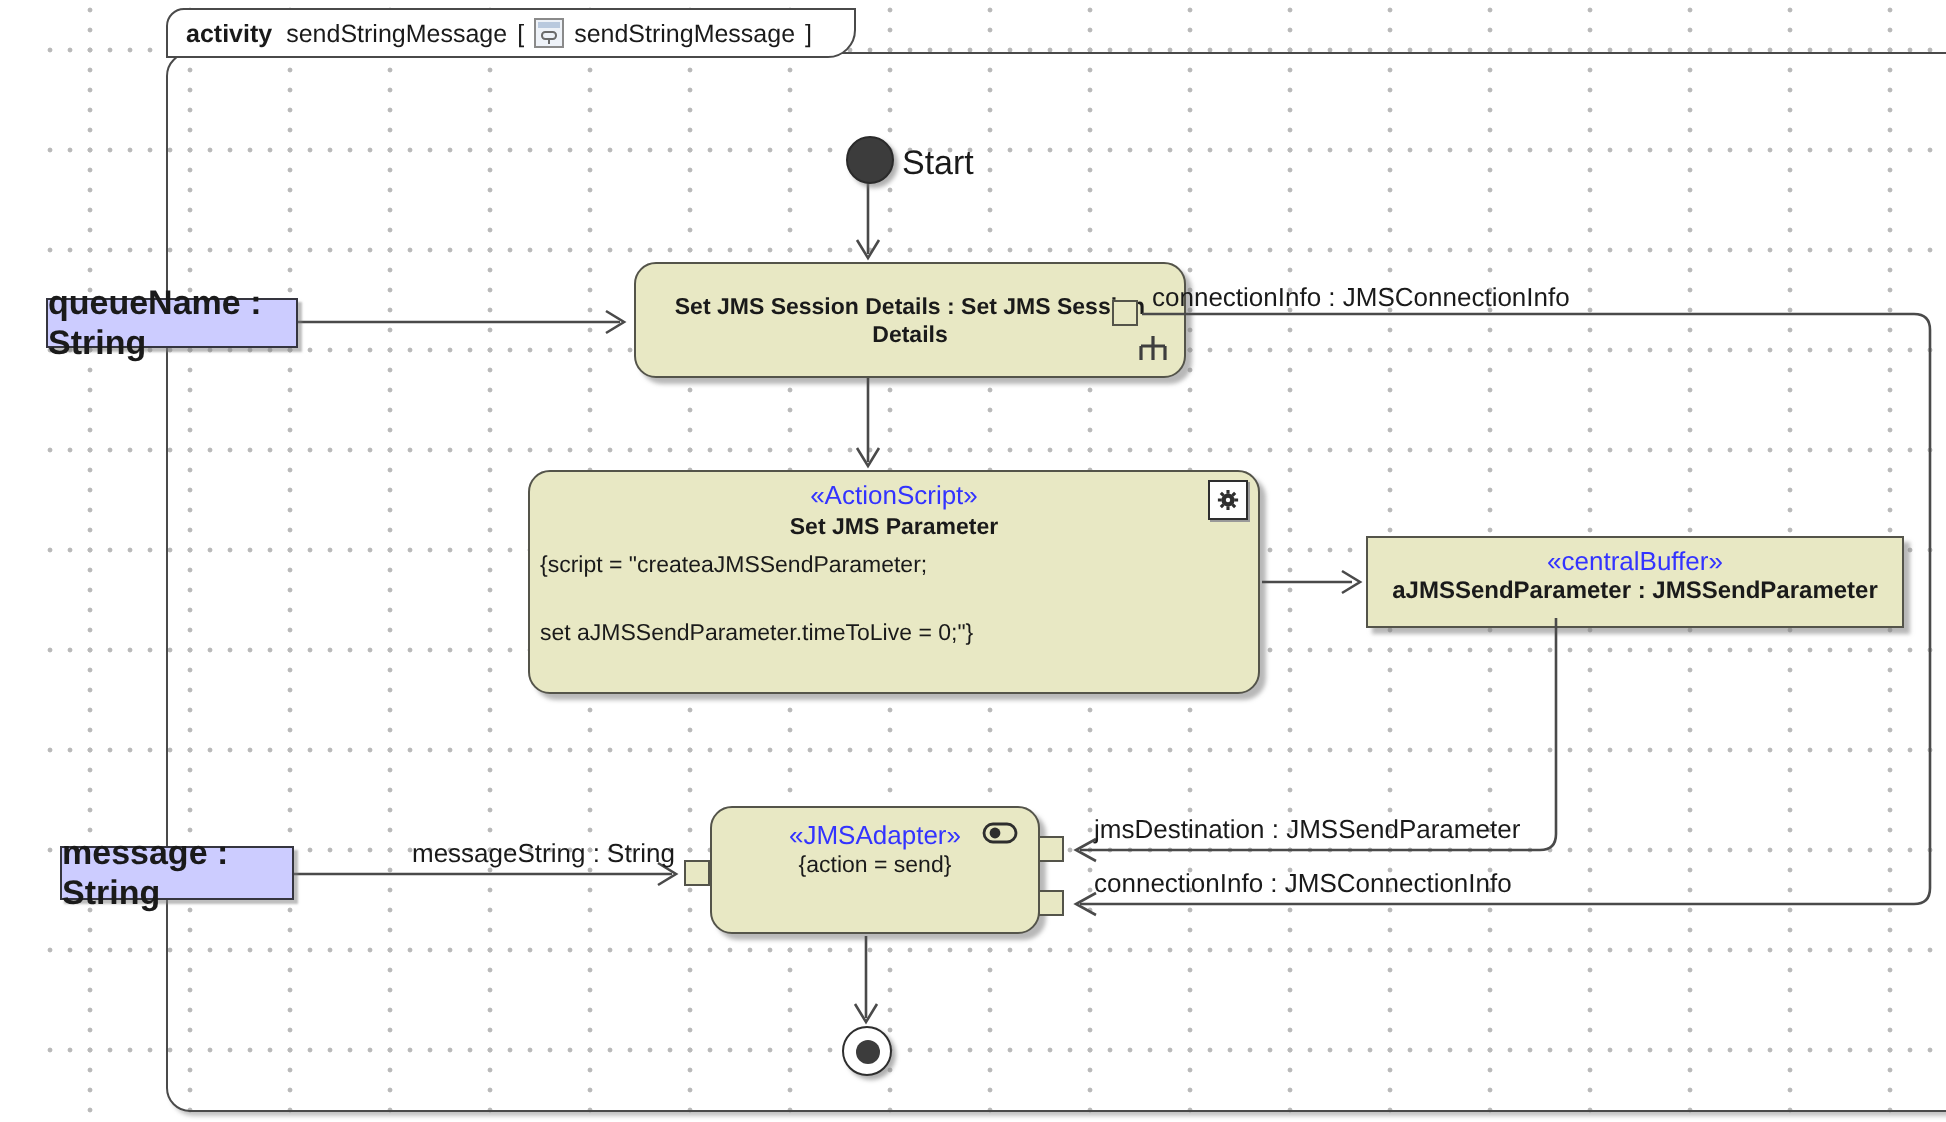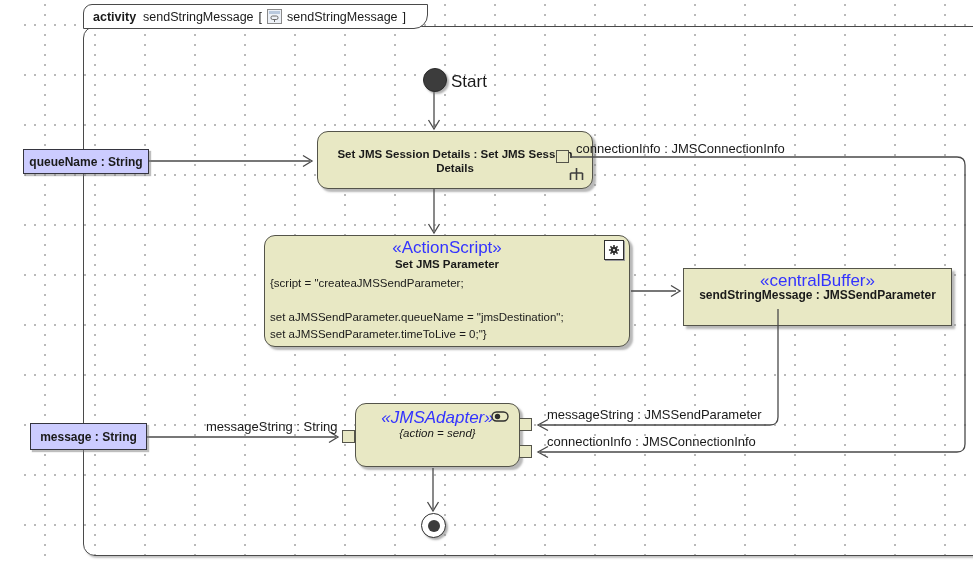--- a/index.html
+++ b/index.html
@@ -35,27 +35,27 @@
   }
   .buffer{
     position:absolute;background:#e8e8c4;border:1.4px solid #54544a;
     box-shadow:3px 3px 2px rgba(125,125,125,.55);
     text-align:center;box-sizing:border-box;
   }
   .param{
     position:absolute;background:#ccccff;border:1.4px solid #35353f;
     box-shadow:2px 2px 1px rgba(125,125,125,.5);
     display:flex;align-items:center;justify-content:center;
-    font-weight:bold;font-size:12px;box-sizing:border-box;z-index:4;
+    font-weight:bold;font-size:17px;box-sizing:border-box;z-index:4;
   }
   .pin{
     position:absolute;width:13px;height:13px;background:#e8e8c4;
     border:1.3px solid #54544a;box-sizing:border-box;z-index:3;
   }
-  .stereo{color:#3333ff;font-size:17px;line-height:15px;}
+  .stereo{color:#3333ff;font-size:13px;line-height:15px;}
   .nodename{font-weight:bold;font-size:11.5px;line-height:14px;}
   .plain{font-size:11.5px;line-height:14px;}
   .script{text-align:left;padding:2px 5px 0 5px;}
   .script-line{font-size:11.5px;line-height:17px;min-height:17px;white-space:pre;}
   .edge-label{
     position:absolute;font-size:13px;white-space:nowrap;z-index:4;
   }
   .start-node{
     position:absolute;left:403px;top:68px;width:22px;height:22px;
     border-radius:50%;background:#3c3c3c;border:1px solid #2a2a2a;
@@ -152,54 +152,53 @@
   <div class="edge-label" style="left:556px;top:141px;">connectionInfo : JMSConnectionInfo</div>
 
   <div class="param" style="left:3px;top:149px;width:126px;height:25px;">queueName : String</div>
 
   <div class="action" style="left:244px;top:235px;width:366px;height:112px;">
     <div class="stereo" style="margin-top:4px;">«ActionScript»</div>
     <div class="nodename" style="line-height:18px;">Set JMS Parameter</div>
     <div class="script">
       <div class="script-line">{script = "createaJMSSendParameter;</div>
       <div class="script-line"></div>
-      <div class="script-line">set aJMSSendParameter.queueName = "jmsDestination";</div>
       <div class="script-line">set aJMSSendParameter.timeToLive = 0;"}</div>
     </div>
     <span class="corner-icon gear-box" style="top:4px;right:5px;position:absolute;">
       <svg width="14" height="14" viewBox="0 0 18 18">
         <g stroke="#2e2e2e" stroke-width="2">
           <path d="M9 2.5 V5 M9 13 V15.5 M2.5 9 H5 M13 9 H15.5 M4.4 4.4 L6.2 6.2 M11.8 11.8 L13.6 13.6 M13.6 4.4 L11.8 6.2 M6.2 11.8 L4.4 13.6"></path>
         </g>
         <circle cx="9" cy="9" r="4.2" fill="#2e2e2e"></circle>
         <circle cx="9" cy="9" r="1.4" fill="#fff"></circle>
       </svg>
     </span>
   </div>
 
-  <div class="buffer" style="left:663px;top:268px;width:269px;height:58px;padding-top:4px;">
+  <div class="buffer" style="left:663px;top:268px;width:269px;height:46px;padding-top:4px;">
     <div class="stereo">«centralBuffer»</div>
-    <div class="nodename" style="font-size:12px;">sendStringMessage : JMSSendParameter</div>
-  </div>
-
-  <div class="action" style="left:335px;top:403px;width:165px;height:64px;padding-top:6px;font-style:italic;">
+    <div class="nodename" style="font-size:12px;">aJMSSendParameter : JMSSendParameter</div>
+  </div>
+
+  <div class="action" style="left:335px;top:403px;width:165px;height:64px;padding-top:6px;">
     <div class="stereo">«JMSAdapter»</div>
     <div class="plain" style="line-height:16px;">{action = send}</div>
     <span class="corner-icon" style="position:absolute;top:7px;right:10px;">
       <svg width="18" height="11" viewBox="0 0 18 11">
         <rect x="1" y="1" width="16" height="9" rx="4.5" fill="none" stroke="#2e2e2e" stroke-width="1.4"></rect>
         <circle cx="6.5" cy="5.5" r="2.7" fill="#2e2e2e"></circle>
       </svg>
     </span>
   </div>
   <div class="pin" style="left:322px;top:430px;"></div>
   <div class="pin" style="left:499px;top:418px;"></div>
   <div class="pin" style="left:499px;top:445px;"></div>
 
-  <div class="edge-label" style="left:527px;top:407px;">messageString : JMSSendParameter</div>
+  <div class="edge-label" style="left:527px;top:407px;">jmsDestination : JMSSendParameter</div>
   <div class="edge-label" style="left:527px;top:434px;">connectionInfo : JMSConnectionInfo</div>
   <div class="edge-label" style="left:186px;top:419px;">messageString : String</div>
 
   <div class="param" style="left:10px;top:423px;width:117px;height:27px;">message : String</div>
 
   <div class="final-node">
     <span class="dot"></span>
   </div>
 
 </div>

